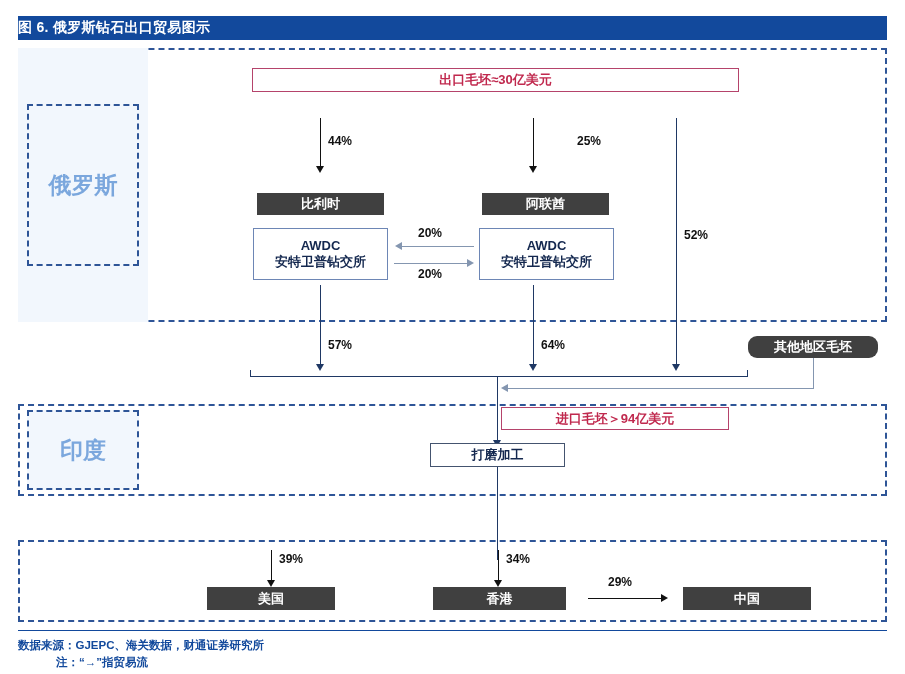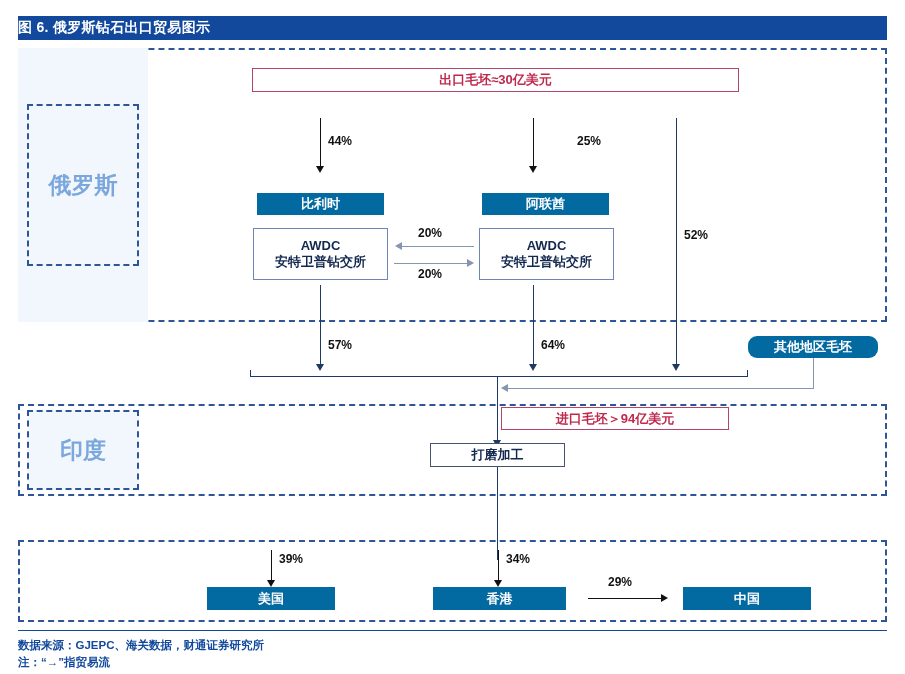--- a/index.html
+++ b/index.html
@@ -36,21 +36,21 @@
   .bx{
     position:absolute;box-sizing:border-box;
     display:flex;align-items:center;justify-content:center;
     text-align:center;
   }
   .box-red{
     border:1.5px solid #b5436b;background:#ffffff;color:#c0294e;
     font-size:13px;font-weight:bold;
   }
   .box-blue-fill{
-    background:#0369a1;color:#ffffff;font-size:13px;font-weight:bold;
+    background:#404040;color:#ffffff;font-size:13px;font-weight:bold;
   }
   .box-white{
     border:1.5px solid #6d86b5;background:#ffffff;color:#14284f;
     font-size:13px;font-weight:bold;line-height:1.25;
   }
   .box-white-1{
     border:1.5px solid #44546f;background:#ffffff;color:#14284f;
     font-size:13px;font-weight:bold;
   }
 
@@ -215,15 +215,15 @@
   <div class="bx box-blue-fill" style="left:683px;top:587px;width:128px;height:23px;">
     <span>中国</span>
   </div>
 
   <div class="hline-blk" style="left:588px;top:598px;width:75px;"></div>
   <div class="arrowhead-right-blk" style="left:661px;top:594px;"></div>
   <div class="pct" style="left:608px;top:575px;">29%</div>
 
   <div class="footer-rule"></div>
   <div class="footer-txt" style="top:638px;">数据来源：GJEPC、海关数据，财通证券研究所</div>
-  <div class="footer-txt" style="top:655px;">注：“→”指贸易流</div>
+  <div class="footer-txt" style="top:655px;margin-left:38px;">注：“→”指贸易流</div>
 
 </div>
 
 </body></html>

